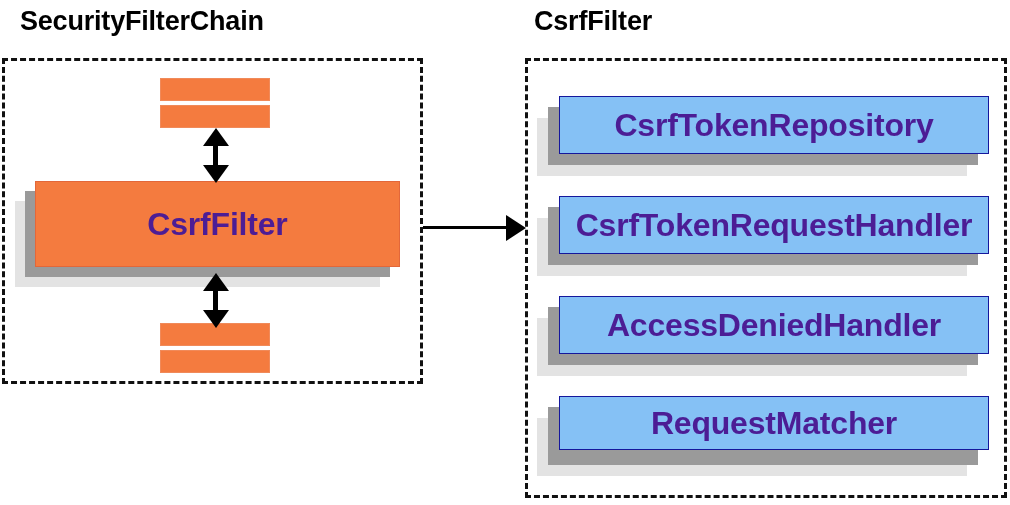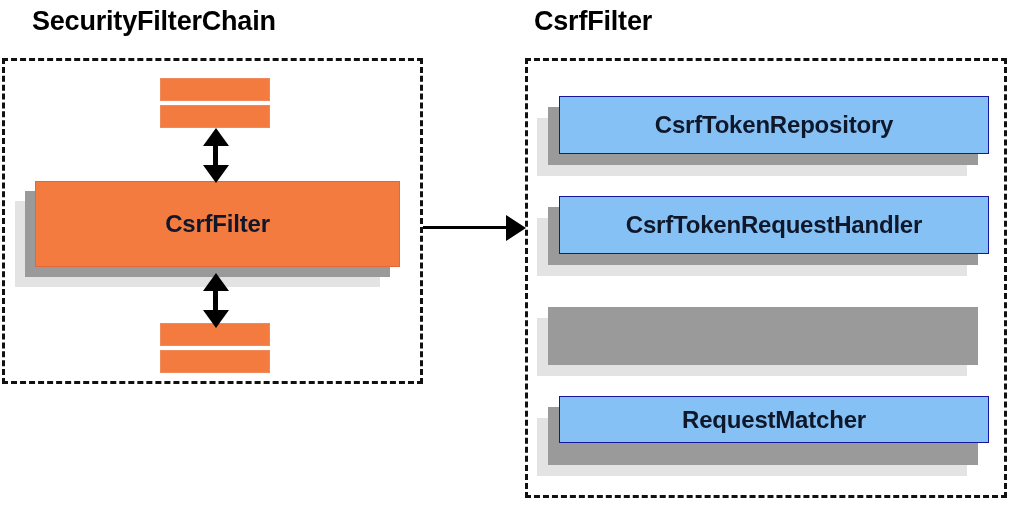--- a/index.html
+++ b/index.html
@@ -19,21 +19,21 @@
   
   .panel-title {
     position: absolute;
     font-size: 27px;
     font-weight: bold;
     color: #000000;
     letter-spacing: -0.2px;
     white-space: nowrap;
     line-height: 1;
   }
-  #title-left  { left: 32px;  top: 8px; }
+  #title-left  { left: 20px;  top: 8px; }
   #title-right { left: 534px; top: 8px; }
 
   
   .panel {
     position: absolute;
     border: 3px dashed #111111;
     box-sizing: border-box;
     background: transparent;
   }
   #panel-left  { left: 2px;   top: 58px; width: 421px; height: 326px; }
@@ -54,23 +54,23 @@
   
   .box {
     position: absolute;
     box-sizing: border-box;
     display: flex;
     align-items: center;
     justify-content: center;
     z-index: 3;
   }
   .box-label {
-    font-size: 24px;
+    font-size: 32px;
     font-weight: bold;
-    color: #0f172a;
+    color: #4c1d95;
     white-space: nowrap;
     letter-spacing: -0.2px;
   }
   .box-orange {
     background: #f47b3f;
     border: 1px solid #e2673a;
   }
   .box-blue {
     background: #85c1f5;
     border: 1px solid #15179c;
@@ -161,20 +161,23 @@
   </div>
 
   <div class="shadow-far" style="left:537px; top:218px; width:430px; height:58px;"></div>
   <div class="shadow-near" style="left:548px; top:207px; width:430px; height:58px;"></div>
   <div class="box box-blue" style="left:559px; top:196px; width:430px; height:58px;text-align:center;">
     <span class="box-label">CsrfTokenRequestHandler</span>
   </div>
 
   <div class="shadow-far" style="left:537px; top:318px; width:430px; height:58px;"></div>
   <div class="shadow-near" style="left:548px; top:307px; width:430px; height:58px;"></div>
+  <div class="box box-blue" style="left:559px; top:296px; width:430px; height:58px;">
+    <span class="box-label">AccessDeniedHandler</span>
+  </div>
 
   <div class="shadow-far" style="left:537px; top:418px; width:430px; height:58px;"></div>
   <div class="shadow-near" style="left:548px; top:407px; width:430px; height:58px;"></div>
-  <div class="box box-blue" style="left:559px; top:396px; width:430px; height:47px;">
+  <div class="box box-blue" style="left:559px; top:396px; width:430px; height:54px;">
     <span class="box-label">RequestMatcher</span>
   </div>
 
 </div>
 
 </body></html>

